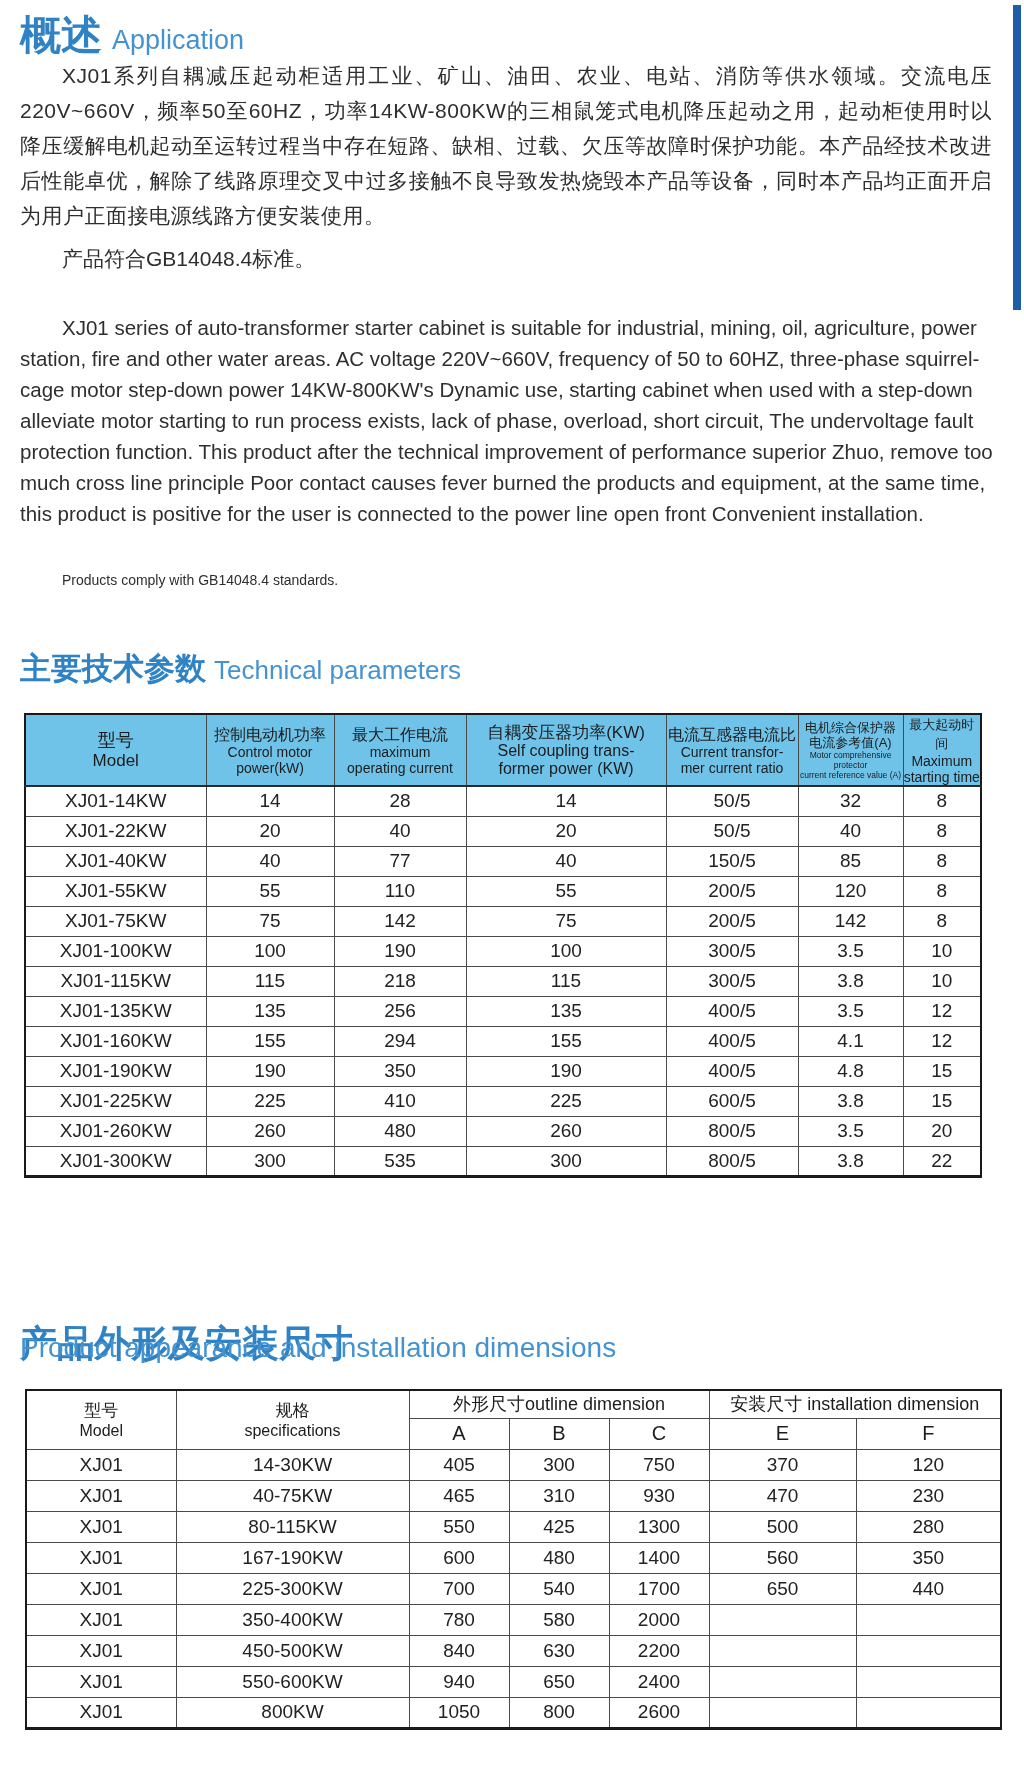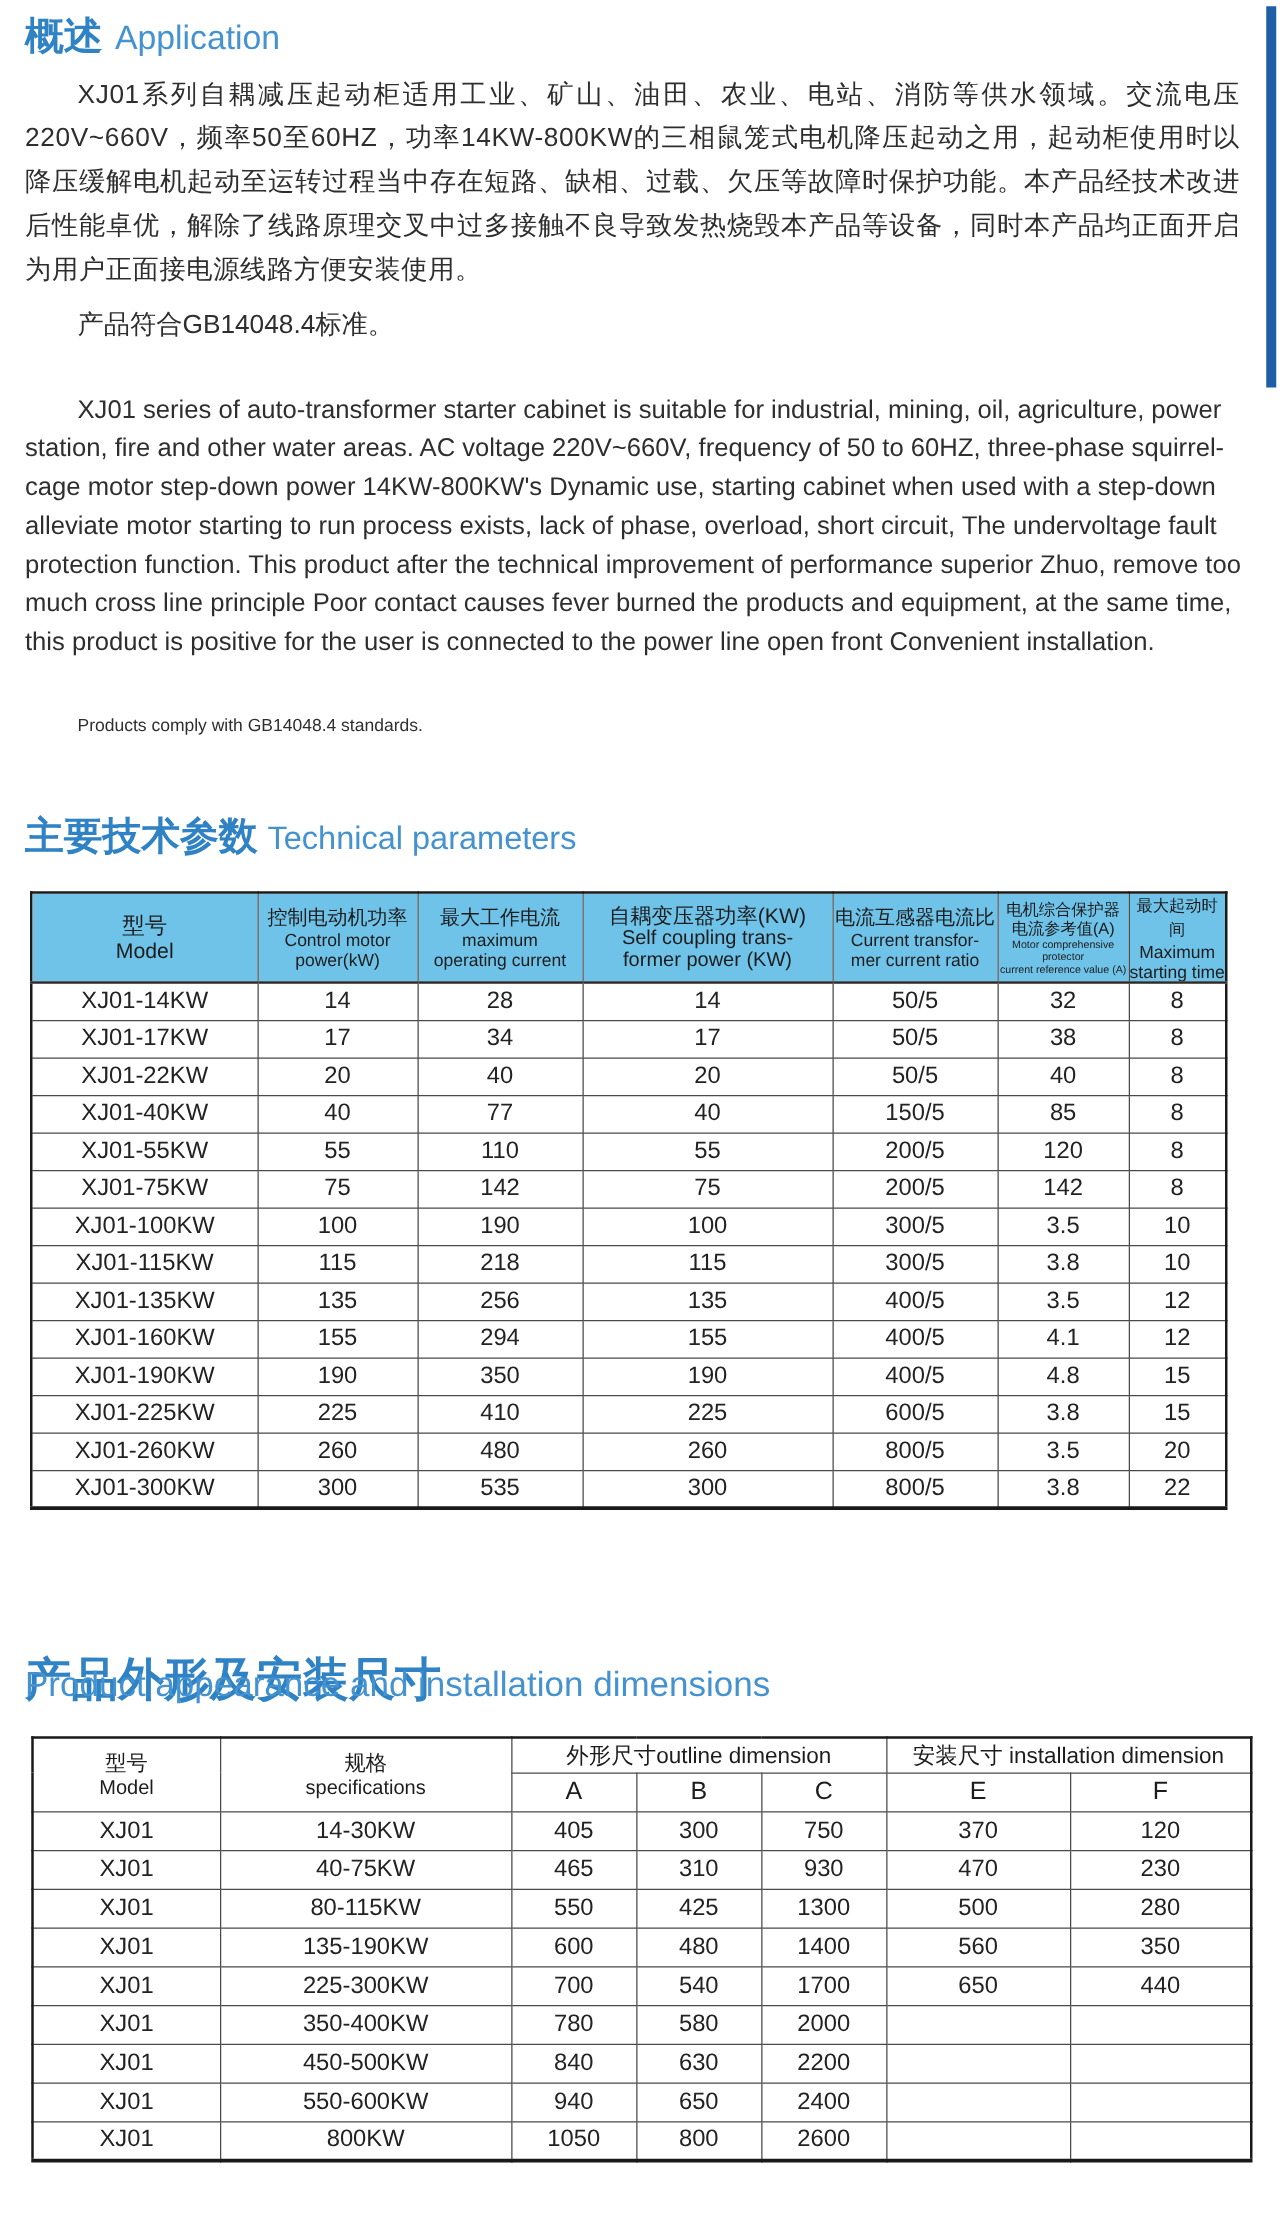--- a/index.html
+++ b/index.html
@@ -6,21 +6,21 @@
   .page{
     position:relative;width:1024px;height:1791px;background:#ffffff;
     font-family:"Liberation Sans","DejaVu Sans",sans-serif;color:#2e2e2e;overflow:hidden;
   }
   
   .edge-bar{position:absolute;left:1013px;top:5px;width:8px;height:305px;background:var(--edge,#1d5ea6);}
   
   .h-row{position:absolute;left:20px;white-space:nowrap;}
   .t-zh{font-weight:bold;color:var(--accent,#2f82c4);}
   .t-en{color:var(--accent2,#4592d0);}
-  .h1 .t-zh{font-size:31px;}
+  .h1 .t-zh{font-size:41px;}
   .h1 .t-en{font-size:27px;margin-left:10px;}
   .h2 .t-zh{font-size:31px;}
   .h2 .t-en{font-size:26px;margin-left:8px;}
   .h3-zh{position:absolute;left:20px;font-size:37px;font-weight:bold;color:var(--accent,#2f82c4);white-space:nowrap;}
   .h3-en{position:absolute;left:20px;font-size:28px;color:var(--accent2,#4592d0);white-space:nowrap;}
   
   .zh-para{position:absolute;left:20px;width:972px;font-size:21px;line-height:35px;
     text-align:justify;text-indent:42px;letter-spacing:0.5px;margin:0;}
   .zh-std{position:absolute;left:20px;font-size:21px;margin:0;text-indent:42px;}
   .en-para{position:absolute;left:20px;width:976px;font-size:20.5px;line-height:31px;margin:0;text-indent:42px;}
@@ -127,29 +127,20 @@
         <tr>
           <td>XJ01-14KW</td>
           <td>14</td>
           <td>28</td>
           <td>14</td>
           <td>50/5</td>
           <td>32</td>
           <td>8</td>
         </tr>
         <tr>
-          <td>XJ01-17KW</td>
-          <td>17</td>
-          <td>34</td>
-          <td>17</td>
-          <td>50/5</td>
-          <td>38</td>
-          <td>8</td>
-        </tr>
-        <tr>
           <td>XJ01-22KW</td>
           <td>20</td>
           <td>40</td>
           <td>20</td>
           <td>50/5</td>
           <td>40</td>
           <td>8</td>
         </tr>
         <tr>
           <td>XJ01-40KW</td>
@@ -310,21 +301,21 @@
           <td>XJ01</td>
           <td>80-115KW</td>
           <td>550</td>
           <td>425</td>
           <td>1300</td>
           <td>500</td>
           <td>280</td>
         </tr>
         <tr>
           <td>XJ01</td>
-          <td>135-190KW</td>
+          <td>167-190KW</td>
           <td>600</td>
           <td>480</td>
           <td>1400</td>
           <td>560</td>
           <td>350</td>
         </tr>
         <tr>
           <td>XJ01</td>
           <td>225-300KW</td>
           <td>700</td>

